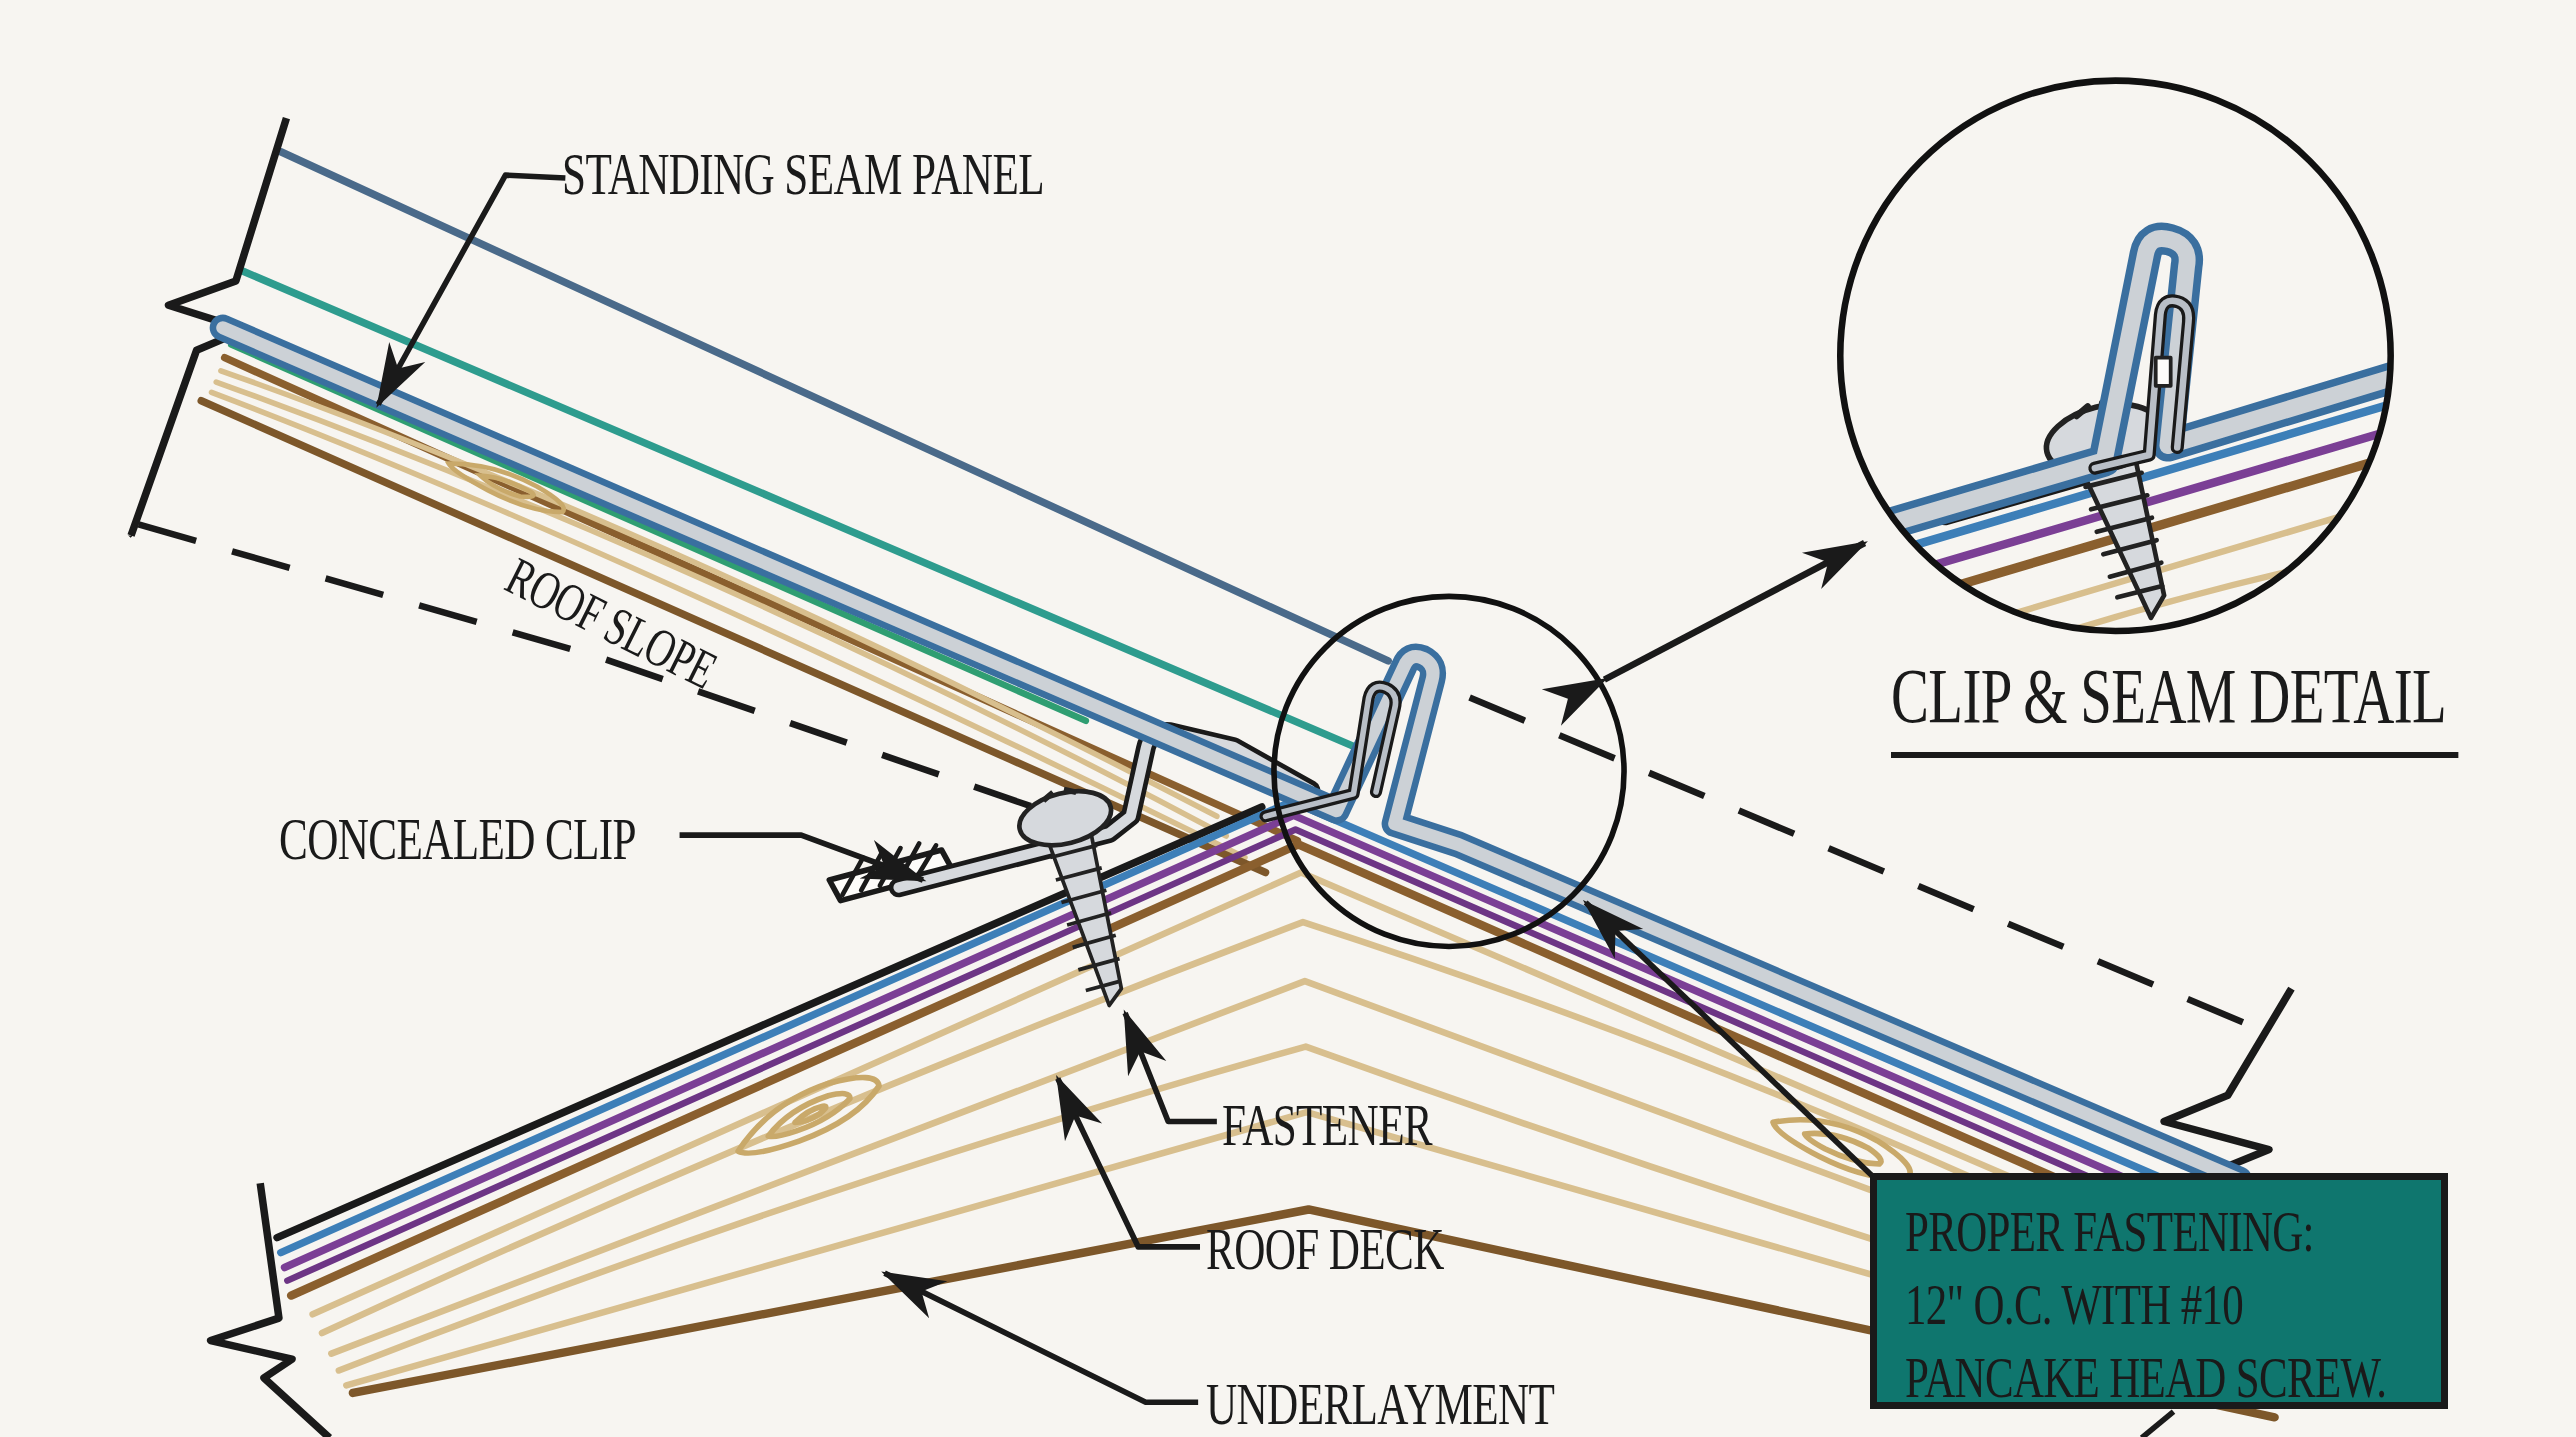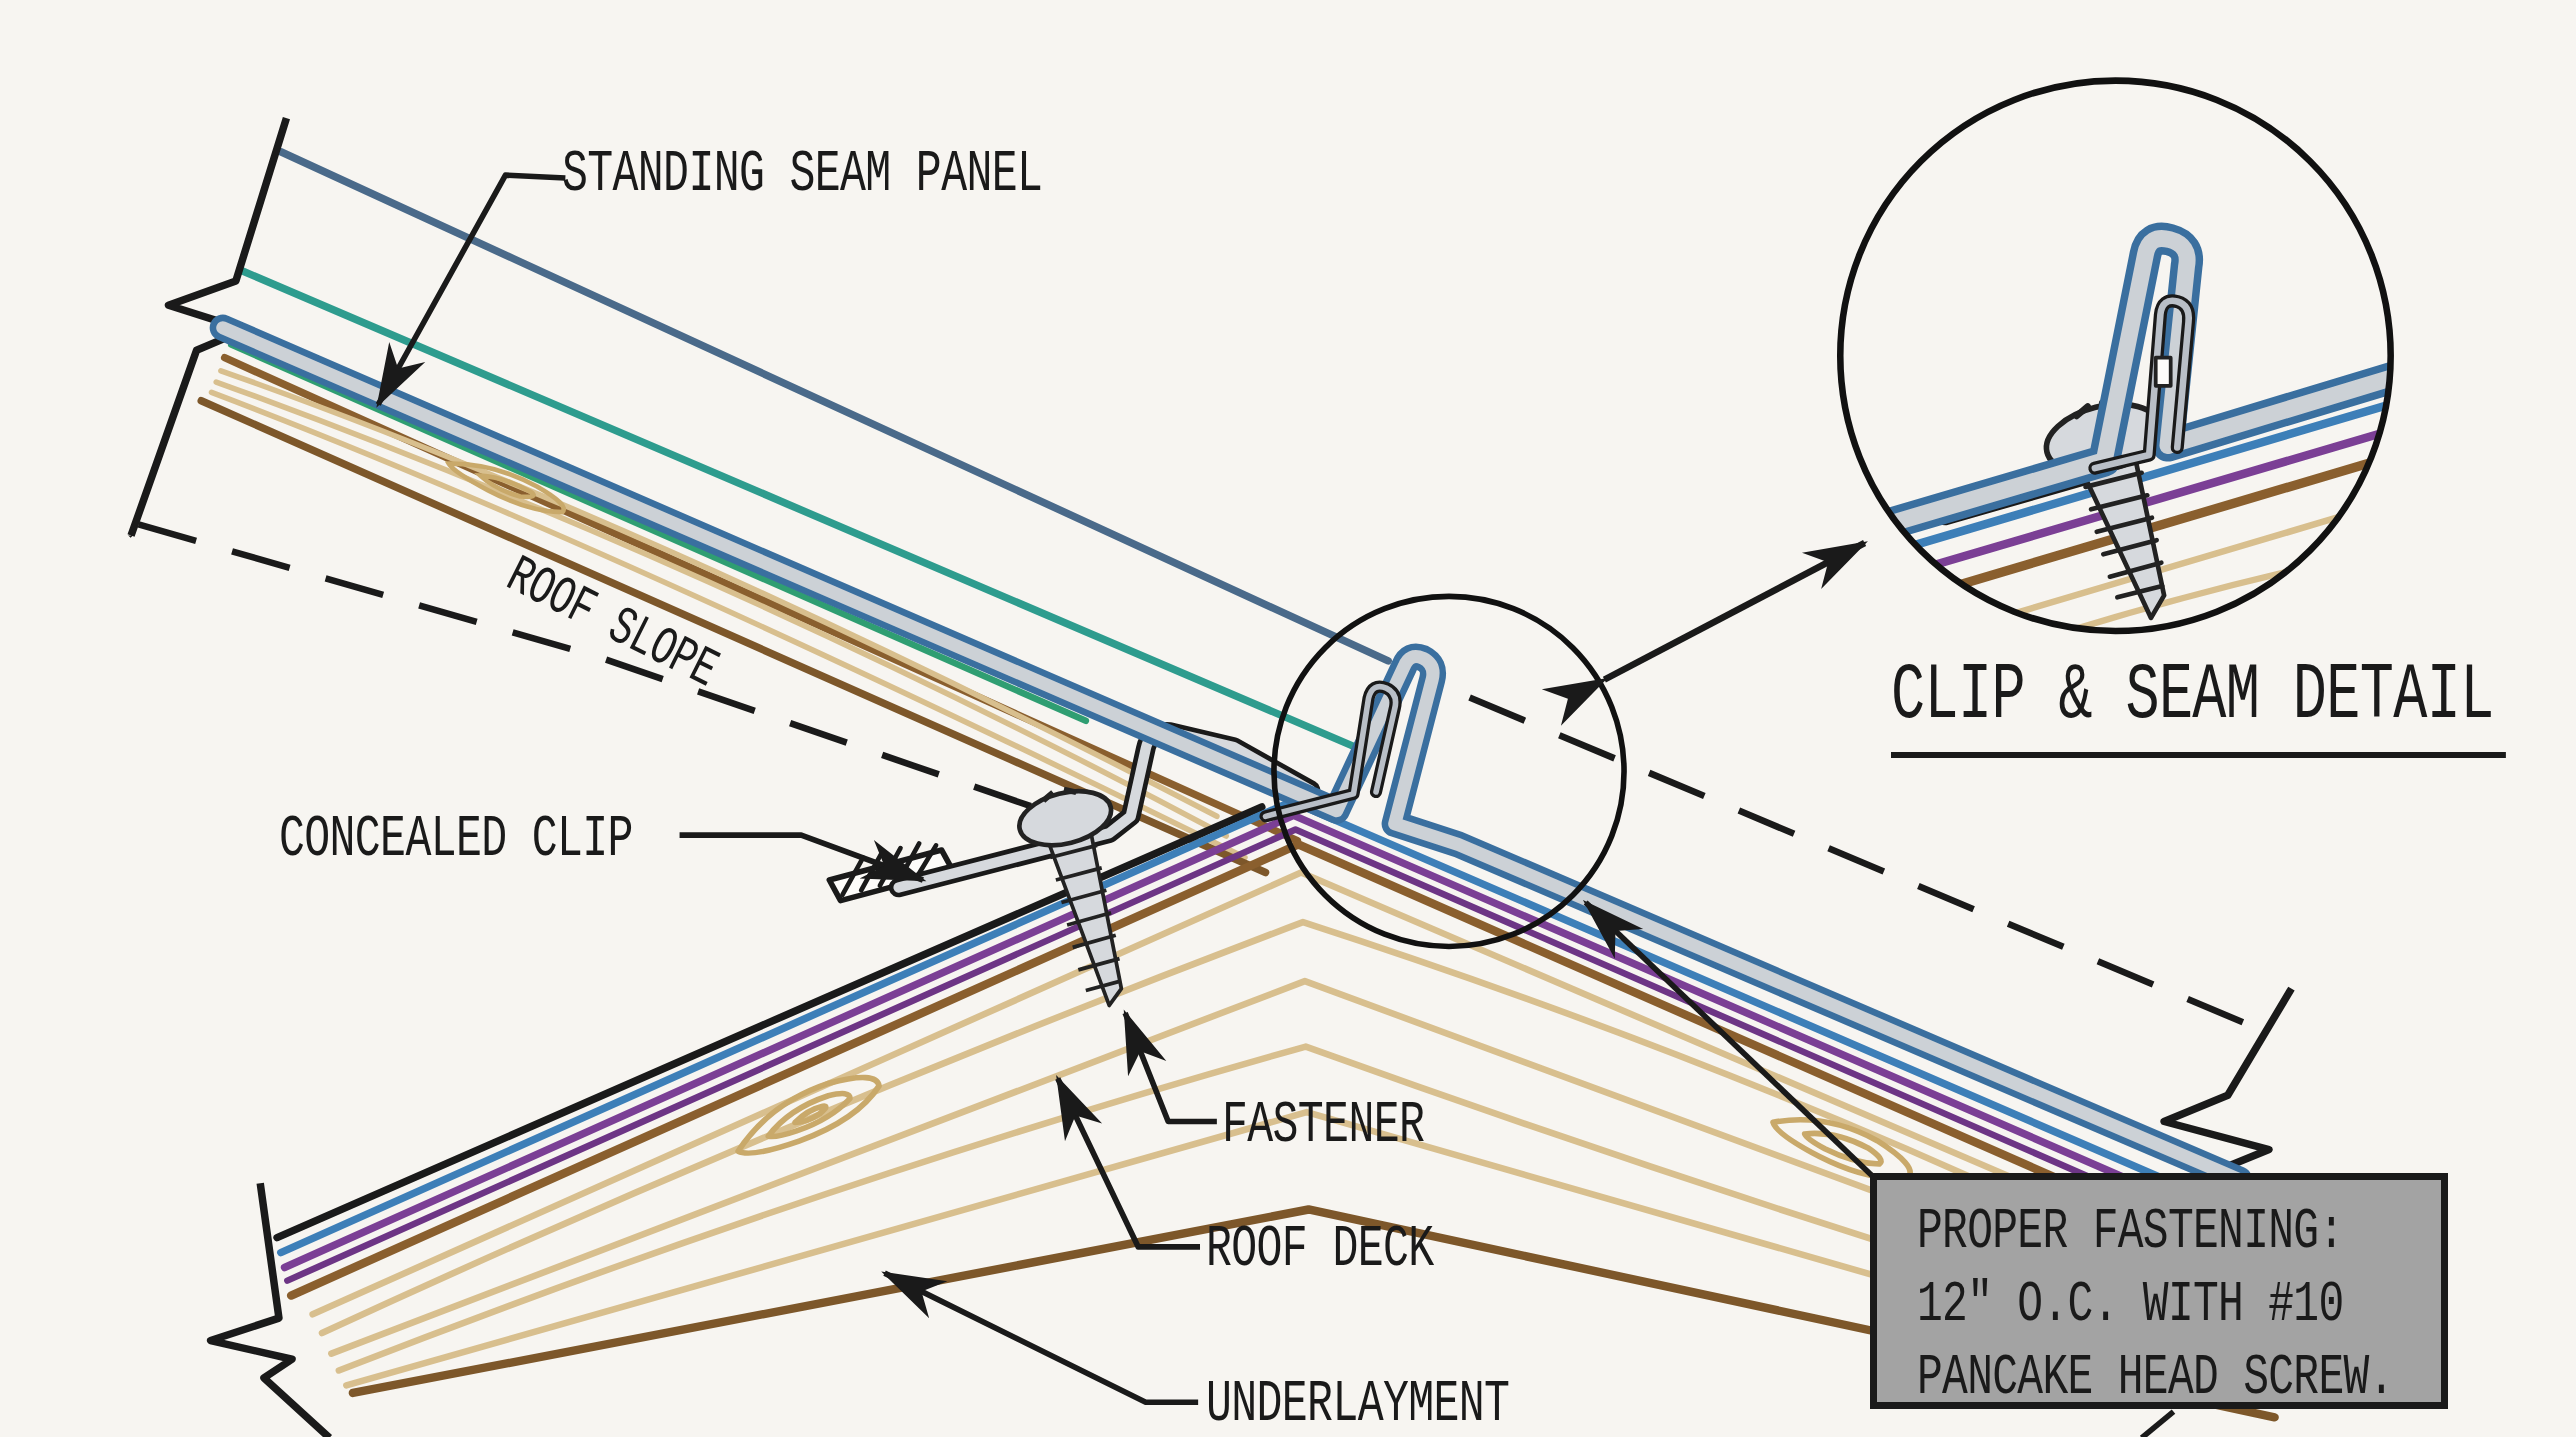--- a/index.html
+++ b/index.html
@@ -1,25 +1,25 @@
 <!DOCTYPE html>
 <html style="--bg: #f7f5f1; --ink: #1a1a1a; --slate: #4a6a8a; --teal: #2e9c8e; --blue: #3d7fb8; --panelblue: #3a6f9f; --green: #2f9e72; --purple: #7b3f95; --purple2: #6d3585; --brown: #8a5f2e; --brown2: #7d572a; --tan: #d8bf8e; --tan2: #c9a96a; --gray: #ccd1d6; --gray2: #b9bfc7; --metal: #d6d9dd;font-size:15px"><head>
 <meta charset="utf-8">
 <style>
   html,body{margin:0;padding:0;background:#f7f5f1;}
   #stage{position:relative;width:2576px;height:1438px;background:var(--bg,#f7f5f1);overflow:hidden;
-         font-family:Liberation Mono, monospace;color:var(--ink,#1a1a1a);}
+         font-family:Liberation Serif, serif;color:var(--ink,#1a1a1a);}
   svg{position:absolute;left:0;top:0;}
   .lbl{position:absolute;font-size:60px;letter-spacing:-0.9px;white-space:nowrap;
        transform:scaleX(.72);transform-origin:0 0;color:var(--ink,#1a1a1a);}
   .lbl.title{font-size:79px;border-bottom:6.6px solid var(--ink,#1a1a1a);padding-bottom:11.2px;padding-right:17px;}
   .lbl.rot{transform:rotate(26.5deg) scaleX(.72);}
   #notebox{position:absolute;left:1870px;top:1173px;width:578px;height:236px;
-           background:#a3a3a3;border:7.5px solid var(--ink,#1a1a1a);box-sizing:border-box;
-           padding:15px 0 0 40px;}
+           background:#0f766e;border:7.5px solid var(--ink,#1a1a1a);box-sizing:border-box;
+           padding:15px 0 0 28px;}
   #notebox .nline{font-size:58px;line-height:73px;letter-spacing:-0.9px;white-space:nowrap;
            transform:scaleX(.74);transform-origin:0 0;}
   line,path,polyline,circle,ellipse,polygon{vector-effect:none;}
 </style>
 </head>
 <body>
 
 <div id="stage">
 
 <svg width="2576" height="1438" viewBox="0 0 2752 1536">

